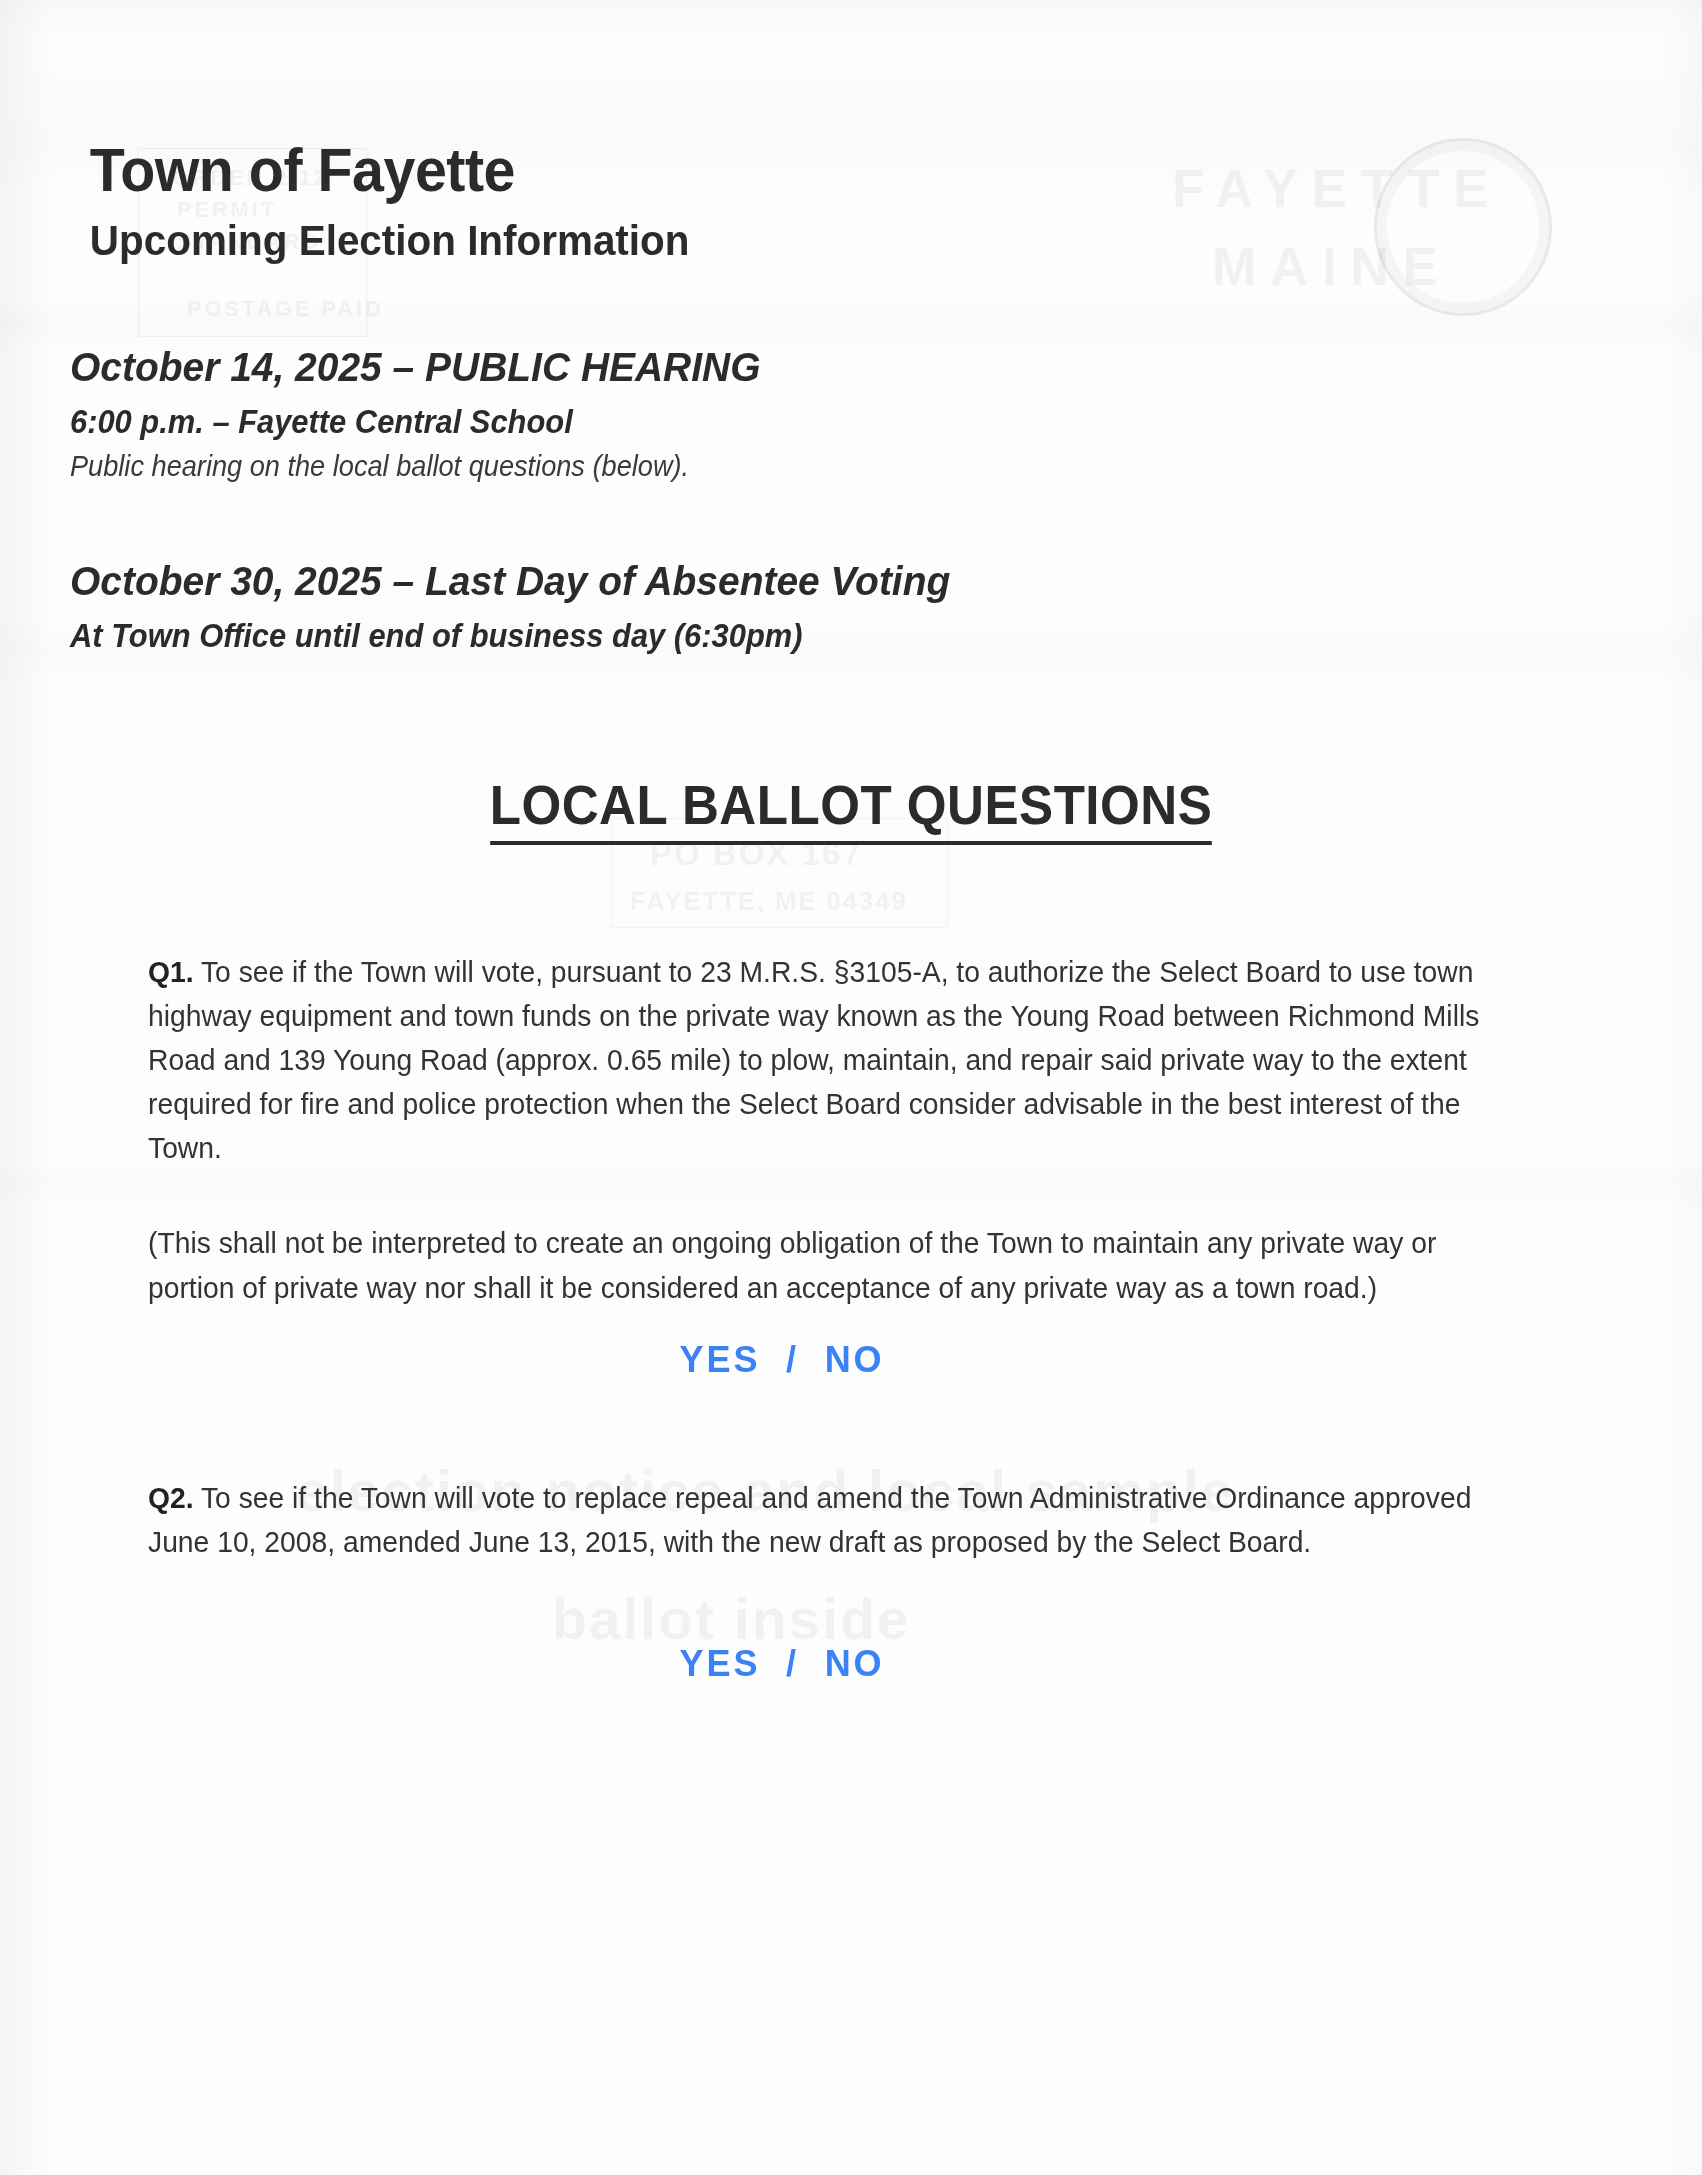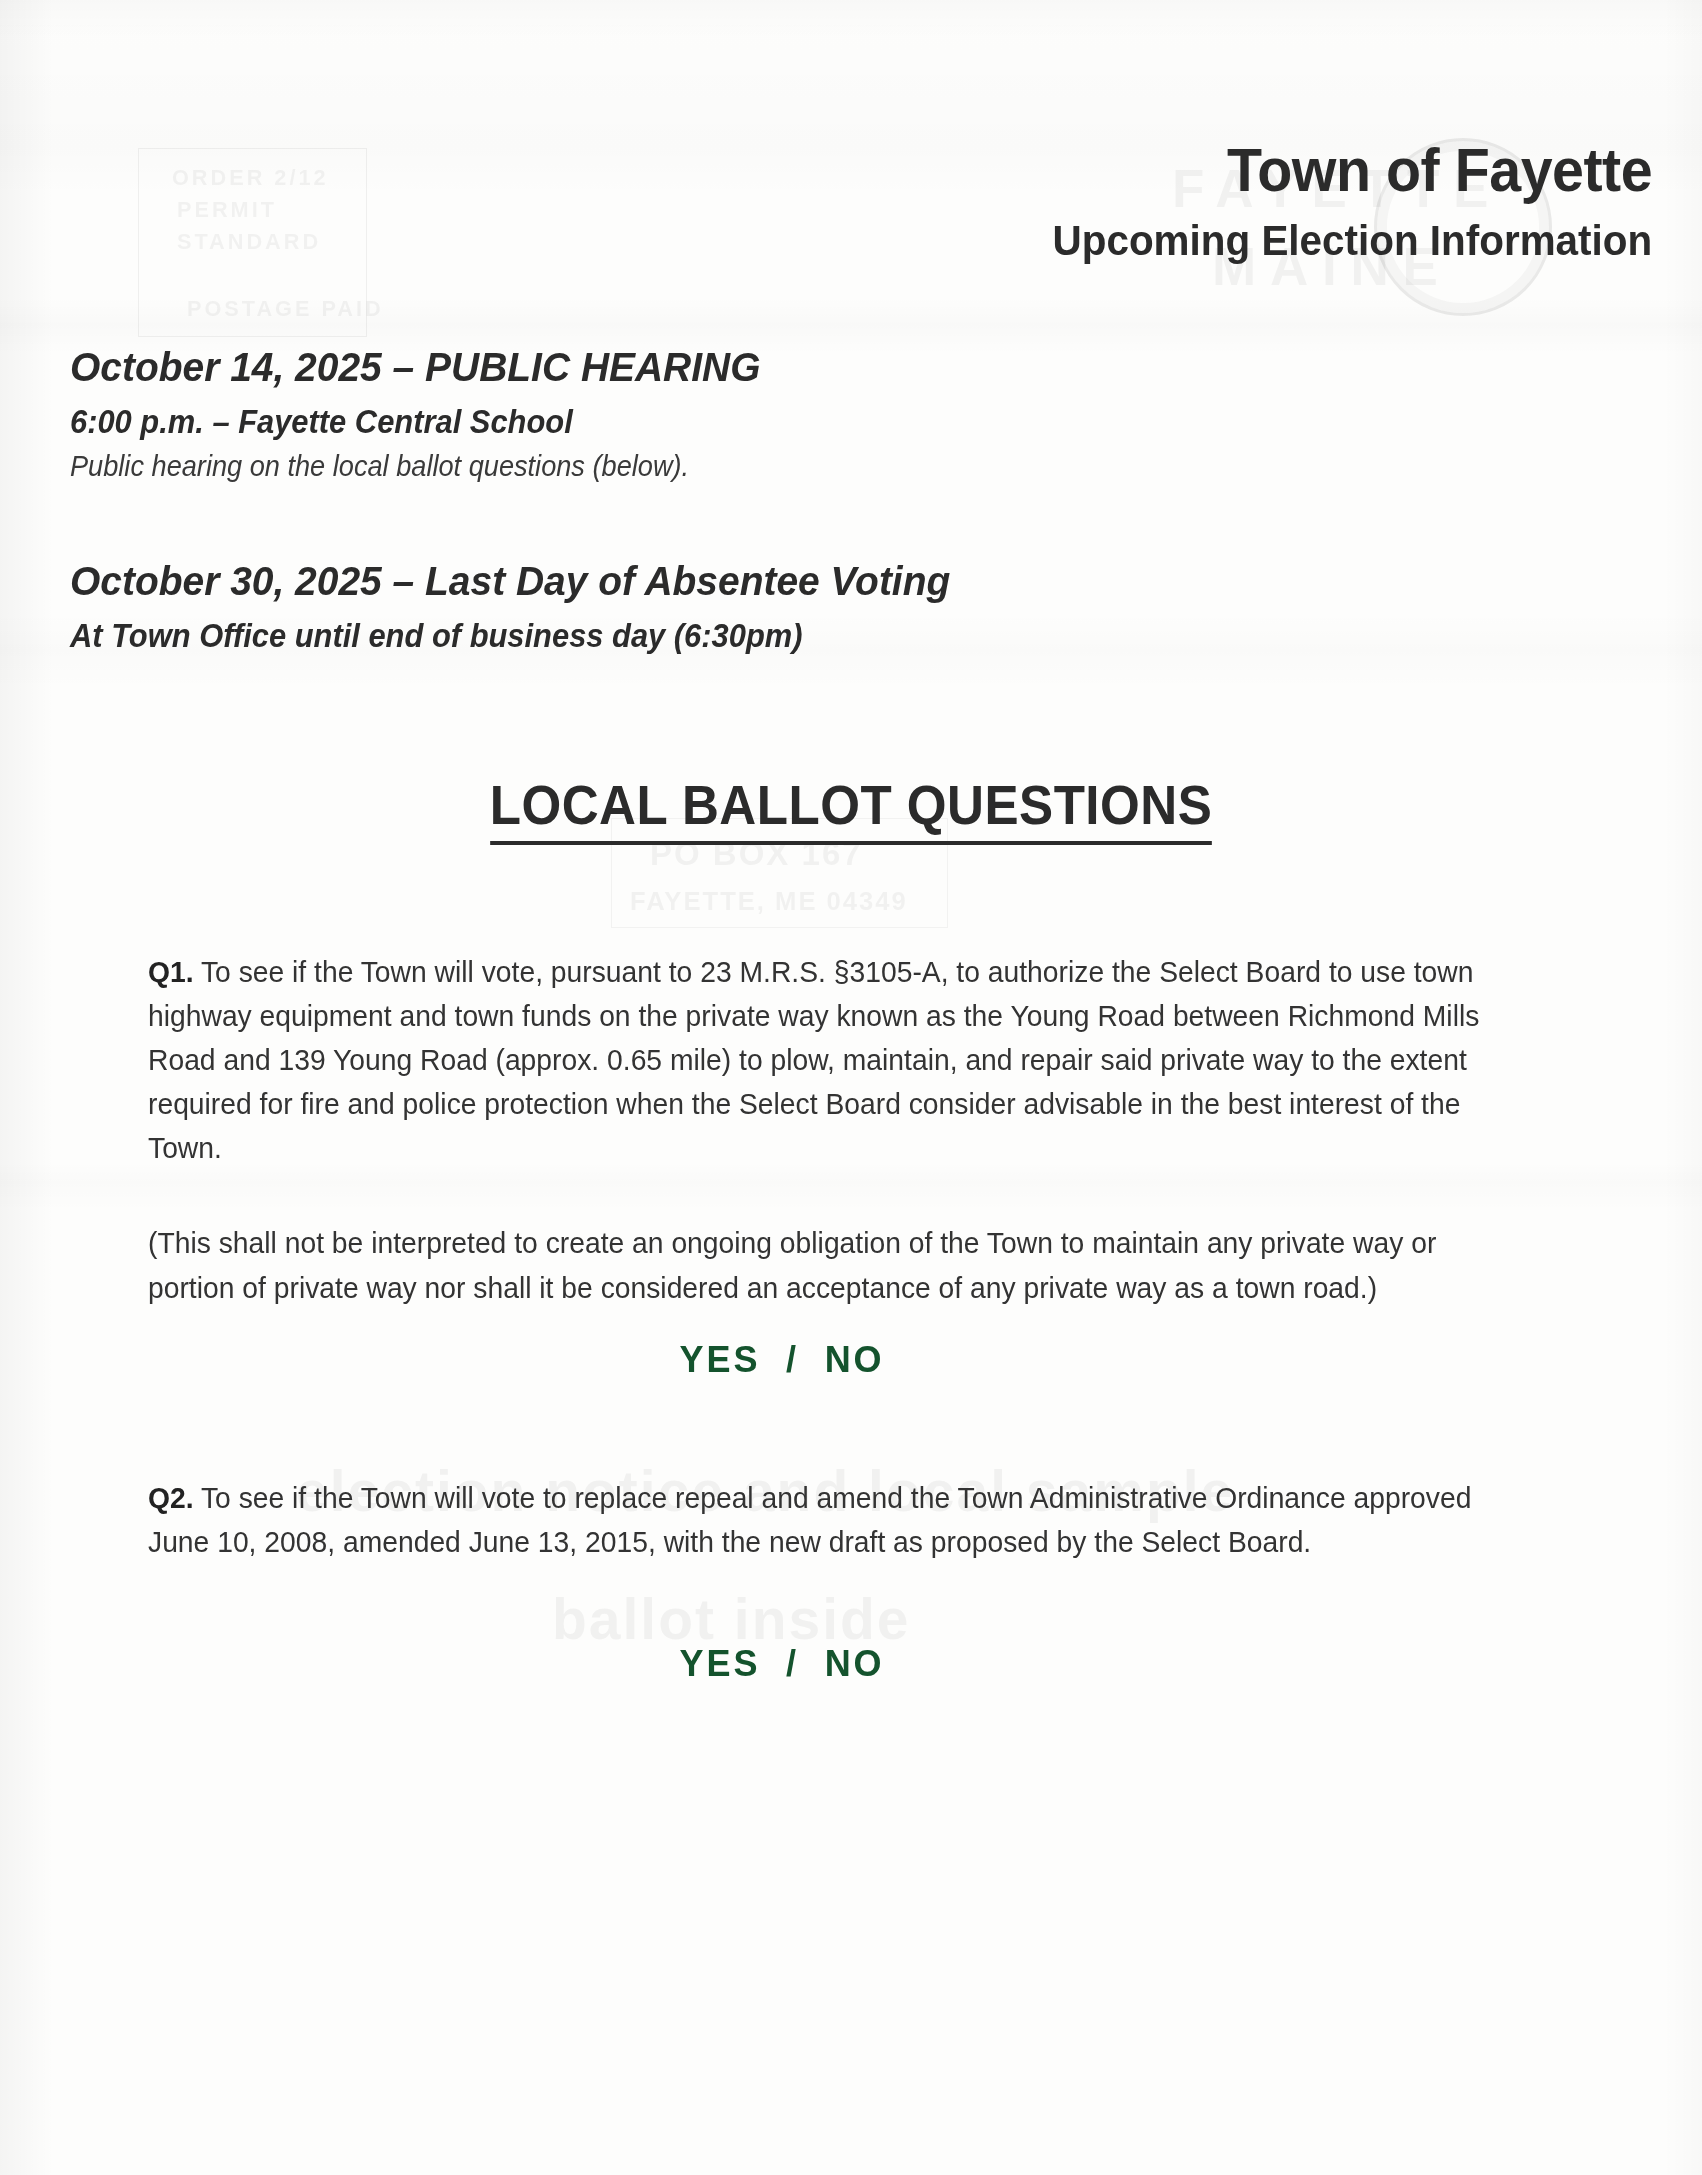--- a/index.html
+++ b/index.html
@@ -92,21 +92,21 @@
 
   .page {
     position: relative;
     z-index: 3;
     width: 1702px;
     height: 2175px;
   }
 
   
   .title-block {
-    text-align: right;
+    text-align: left;
     padding-top: 138px;
     padding-left: 40px;
   }
   .doc-title {
     font-size: 61px;
     font-weight: 700;
     letter-spacing: -0.5px;
     color: #2b2b2b;
     line-height: 1.05;
     transform: scaleX(0.94);
@@ -221,21 +221,21 @@
   }
   .q-label {
     font-weight: 700;
     color: #222;
   }
   .q-spacer { height: 21.7px; }
   .yesno {
     text-align: center;
     font-size: 36px;
     font-weight: 700;
-    color: #14532d;
+    color: #3b82f6;
     letter-spacing: 3px;
     margin-top: 15.8px;
     padding-right: 138px;
   }
   .yesno .sep { padding: 0 25.6px; font-weight: 700; }
   .gap-between-q { height: 95px; }
   .gap-small { height: 33px; }
 </style>
 </head>
 <body>

